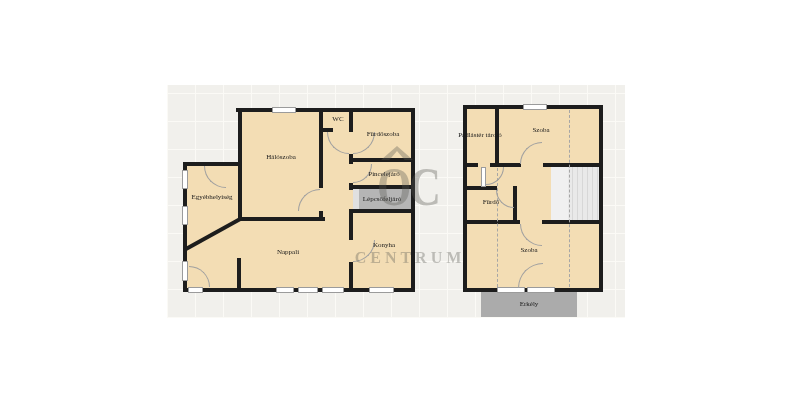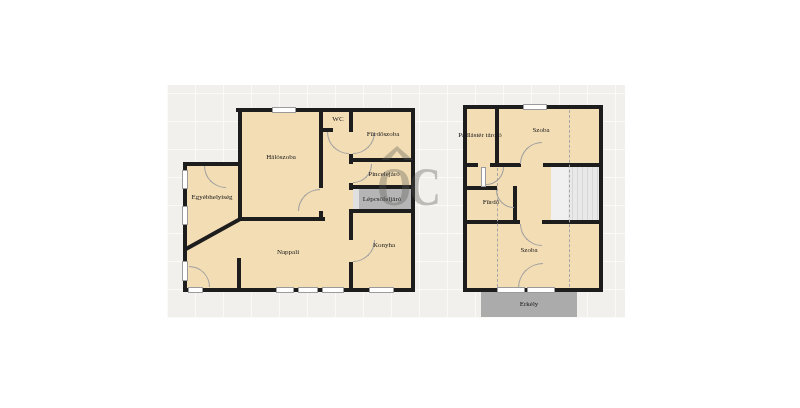--- a/index.html
+++ b/index.html
@@ -134,15 +134,16 @@
 
   <div class="lbl wrap" style="left:480px;top:135px;">Padlástér tároló</div>
   <div class="lbl" style="left:541px;top:130px;">Szoba</div>
   <div class="lbl" style="left:491px;top:202px;">Fürdő</div>
   <div class="lbl" style="left:529px;top:250px;">Szoba</div>
   <div class="lbl" style="left:529px;top:304px;">Erkély</div>
 
   <div id="watermark">
     <div id="wm-roof"></div>
     <div id="wm-oc">OC</div>
+    <div class="wm-line" style="top:250px;">CENTRUM</div>
   </div>
 
 </div>
 
 </body></html>

